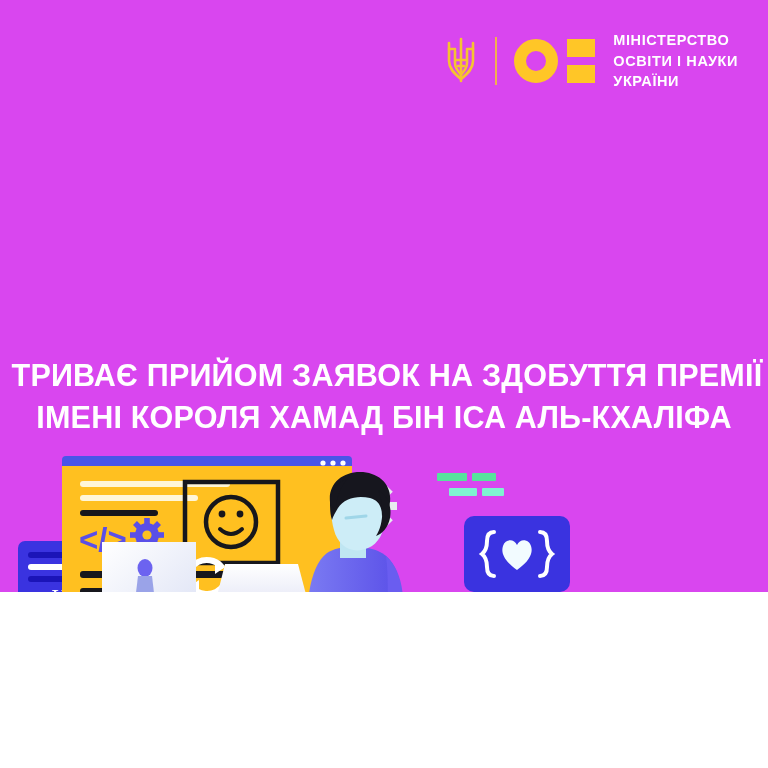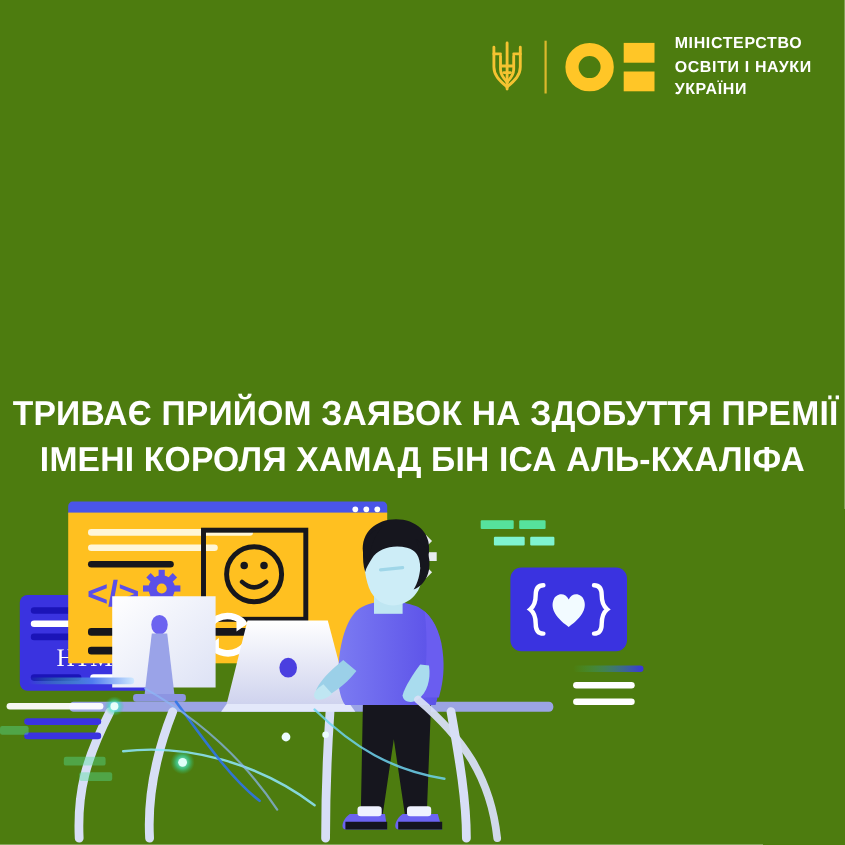--- a/index.html
+++ b/index.html
@@ -9,22 +9,22 @@
   }
   body {
     width: 768px;
     height: 768px;
     overflow: hidden;
     font-family: "Liberation Sans", sans-serif;
   }
   .poster {
     position: relative;
     width: 768px;
-    height: 768px;
-    background: #4d7c0f;
+    height: 592px;
+    background: #d946ef;
     overflow: hidden;
   }
 
   
   .logo-block {
     position: absolute;
     top: 28px;
     right: 30px;
     display: flex;
     align-items: center;

